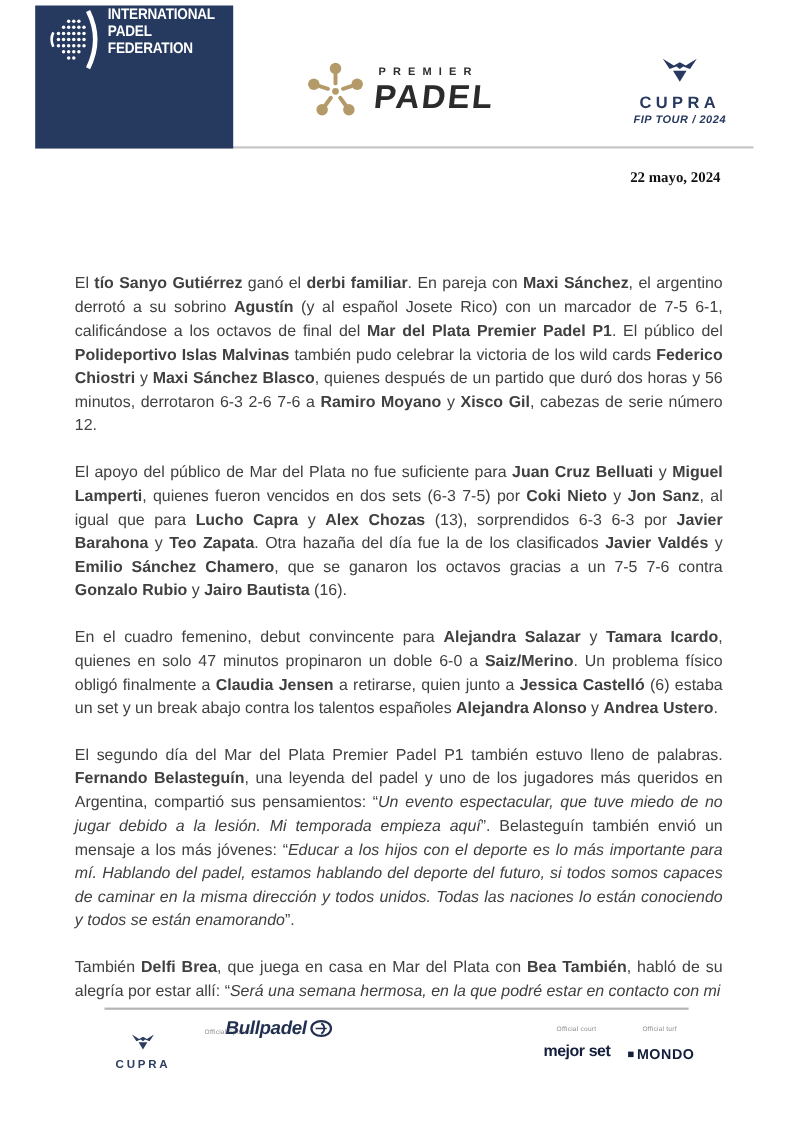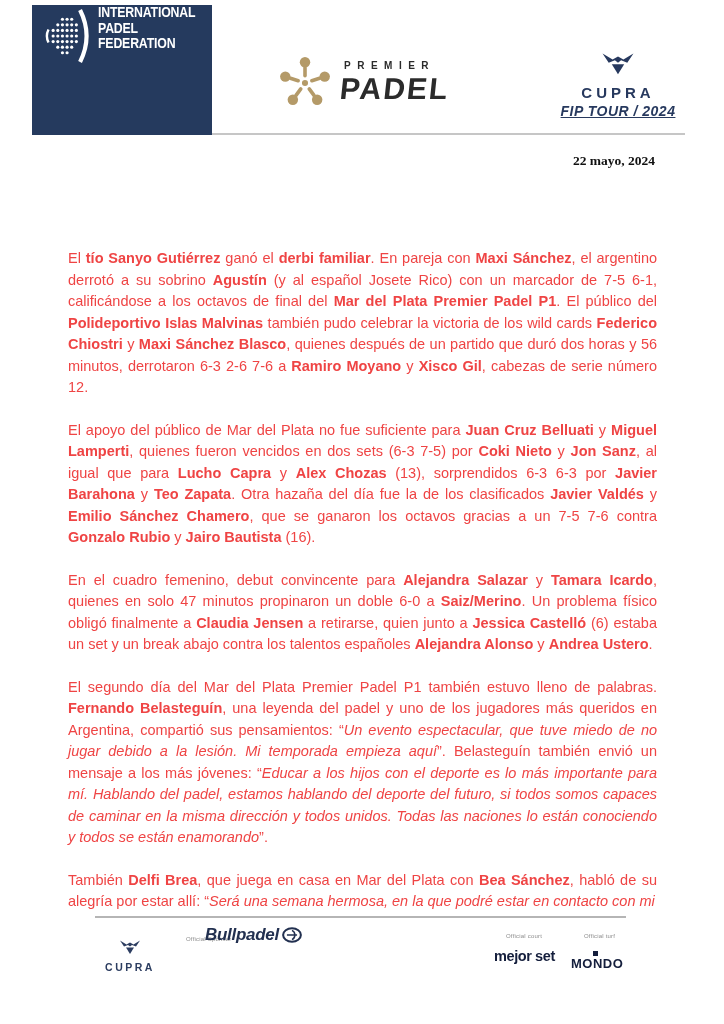--- a/index.html
+++ b/index.html
@@ -13,50 +13,50 @@
   .ipf-icon{margin-left:10px;flex:0 0 auto;}
   .ipf-text{margin-left:4px;color:#fff;font-weight:bold;font-size:14px;line-height:15.5px;
             letter-spacing:-0.2px;transform:scaleX(0.88);transform-origin:left center;}
   .pp-logo{position:absolute;left:278px;top:56px;display:flex;align-items:center;}
   .pp-text{margin-left:8px;}
   .pp-top{font-size:10px;font-weight:bold;letter-spacing:6.5px;color:#2b2b2b;margin-left:4px;}
   .pp-bottom{font-size:30px;font-weight:bold;letter-spacing:2px;color:#2b2b2b;
              transform:skewX(-6deg);margin-top:1px;}
   .cupra-logo{position:absolute;left:560px;top:52px;width:116px;text-align:center;color:#27395e;}
   .cupra-word{font-size:15px;font-weight:bold;letter-spacing:4px;margin-top:2px;}
-  .cupra-sub{font-size:14px;font-weight:bold;font-style:italic;letter-spacing:0.5px;margin-top:2px;text-decoration:underline;}
+  .cupra-sub{font-size:10px;font-weight:bold;font-style:italic;letter-spacing:0.5px;margin-top:2px;}
 
   .date{position:absolute;top:153px;right:69px;font-family:"Liberation Serif",serif;
         font-weight:bold;font-size:13.5px;color:#111;}
 
   
   .title{position:absolute;top:186px;left:0;right:0;text-align:center;font-weight:bold;
          font-size:17px;line-height:26px;color:#101010;}
   .article{position:absolute;top:248px;left:68px;width:589px;font-size:14.5px;
-           line-height:21.5px;text-align:justify;color:#ef4444;}
+           line-height:21.5px;text-align:justify;color:#404040;}
   .article p{margin:0 0 21px 0;}
   .article h3{margin:0 0 21px 0;font-size:14.5px;font-weight:bold;text-align:left;}
   .article b{font-weight:bold;}
   .article i{font-style:italic;}
 
   
   .footer-rule{position:absolute;left:95px;top:916px;width:531px;height:2px;background:#b5b5b5;}
   .f-cupra{position:absolute;left:96px;top:940px;width:68px;text-align:center;color:#2c3d60;}
   .f-cupra-word{font-size:10.5px;font-weight:bold;letter-spacing:2.5px;margin-top:1px;}
   .sp-label{position:absolute;font-size:6px;color:#8d8d8d;letter-spacing:0.2px;}
   .lbl-bullpadel{left:186px;top:936px;}
   .lbl-mejorset{left:506px;top:933px;}
   .lbl-mondo{left:584px;top:933px;}
   .f-bullpadel{position:absolute;left:205px;top:925px;display:flex;align-items:center;
                color:#223050;font-weight:bold;font-style:italic;font-size:17px;letter-spacing:-0.3px;}
   .f-bullpadel svg{margin-left:2px;}
   .f-mejorset{position:absolute;left:494px;top:948px;color:#141e3c;font-weight:bold;
               font-size:14.5px;letter-spacing:-0.4px;}
   .f-mondo{position:absolute;left:571px;top:951px;color:#141e3c;font-weight:bold;
-           font-size:13px;letter-spacing:0.5px;display:flex;align-items:center;flex-direction:column;}
+           font-size:13px;letter-spacing:0.5px;display:flex;align-items:center;}
   .mondo-sq{display:inline-block;width:5px;height:5px;background:#141e3c;margin-right:3px;}
 </style>
 </head>
 <body>
 
 <div class="page">
 
   <div class="header-rule"></div>
 
   <div class="ipf-box">
@@ -139,21 +139,21 @@
   </div>
 
   <div class="date">22 mayo, 2024</div>
 
 
   <div class="article" id="article-body">
       <p><span>El </span><b>tío Sanyo Gutiérrez</b><span> ganó el </span><b>derbi familiar</b><span>. En pareja con </span><b>Maxi Sánchez</b><span>, el argentino derrotó a su sobrino </span><b>Agustín</b><span> (y al español Josete Rico) con un marcador de 7-5 6-1, calificándose a los octavos de final del </span><b>Mar del Plata Premier Padel P1</b><span>. El público del </span><b>Polideportivo Islas Malvinas</b><span> también pudo celebrar la victoria de los wild cards </span><b>Federico Chiostri</b><span> y </span><b>Maxi Sánchez Blasco</b><span>, quienes después de un partido que duró dos horas y 56 minutos, derrotaron 6-3 2-6 7-6 a </span><b>Ramiro Moyano</b><span> y </span><b>Xisco Gil</b><span>, cabezas de serie número 12.</span></p>
       <p><span>El apoyo del público de Mar del Plata no fue suficiente para </span><b>Juan Cruz Belluati</b><span> y </span><b>Miguel Lamperti</b><span>, quienes fueron vencidos en dos sets (6-3 7-5) por </span><b>Coki Nieto</b><span> y </span><b>Jon Sanz</b><span>, al igual que para </span><b>Lucho Capra</b><span> y </span><b>Alex Chozas</b><span> (13), sorprendidos 6-3 6-3 por </span><b>Javier Barahona</b><span> y </span><b>Teo Zapata</b><span>. Otra hazaña del día fue la de los clasificados </span><b>Javier Valdés</b><span> y </span><b>Emilio Sánchez Chamero</b><span>, que se ganaron los octavos gracias a un 7-5 7-6 contra </span><b>Gonzalo Rubio</b><span> y </span><b>Jairo Bautista</b><span> (16).</span></p>
       <p><span>En el cuadro femenino, debut convincente para </span><b>Alejandra Salazar</b><span> y </span><b>Tamara Icardo</b><span>, quienes en solo 47 minutos propinaron un doble 6-0 a </span><b>Saiz/Merino</b><span>. Un problema físico obligó finalmente a </span><b>Claudia Jensen</b><span> a retirarse, quien junto a </span><b>Jessica Castelló</b><span> (6) estaba un set y un break abajo contra los talentos españoles </span><b>Alejandra Alonso</b><span> y </span><b>Andrea Ustero</b><span>.</span></p>
       <p><span>El segundo día del Mar del Plata Premier Padel P1 también estuvo lleno de palabras. </span><b>Fernando Belasteguín</b><span>, una leyenda del padel y uno de los jugadores más queridos en Argentina, compartió sus pensamientos: “</span><i>Un evento espectacular, que tuve miedo de no jugar debido a la lesión. Mi temporada empieza aquí</i><span>”. Belasteguín también envió un mensaje a los más jóvenes: “</span><i>Educar a los hijos con el deporte es lo más importante para mí. Hablando del padel, estamos hablando del deporte del futuro, si todos somos capaces de caminar en la misma dirección y todos unidos. Todas las naciones lo están conociendo y todos se están enamorando</i><span>”.</span></p>
-      <p><span>También </span><b>Delfi Brea</b><span>, que juega en casa en Mar del Plata con </span><b>Bea Sánchez</b><span>, habló de su alegría por estar allí: “</span><i>Será una semana hermosa, en la que podré estar en contacto con mi</i></p>
+      <p><span>También </span><b>Delfi Brea</b><span>, que juega en casa en Mar del Plata con </span><b>Bea También</b><span>, habló de su alegría por estar allí: “</span><i>Será una semana hermosa, en la que podré estar en contacto con mi</i></p>
     </div>
 
   <div class="footer-rule"></div>
 
   <div class="f-cupra">
     <svg width="22" height="16" viewBox="0 0 44 32">
       <path d="M2 1 L15 9 L22 5 L29 9 L42 1 L34 13 L26 10 L22 13 L18 10 L10 13 Z" fill="#2c3d60"></path>
       <path d="M14 15 L30 15 L22 28 Z" fill="#2c3d60"></path>
     </svg>
     <div class="f-cupra-word">CUPRA</div>

